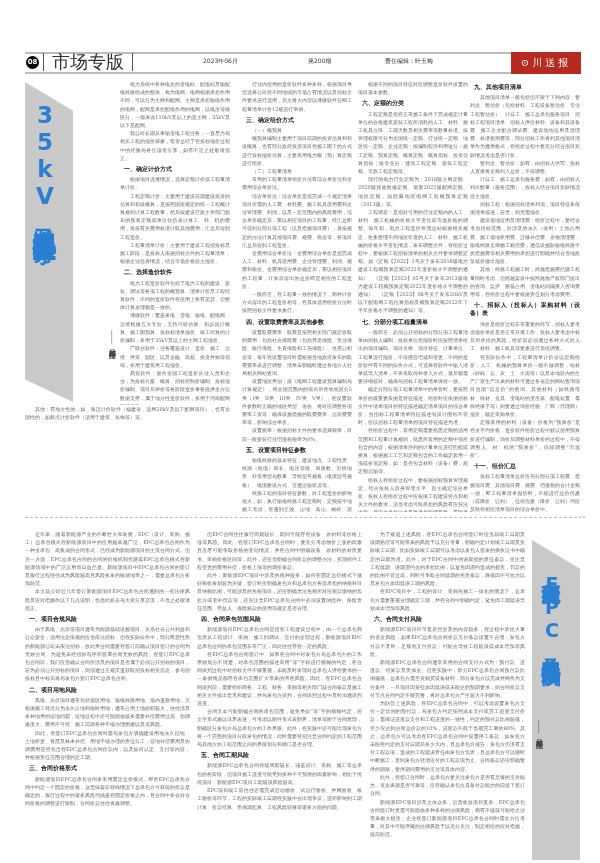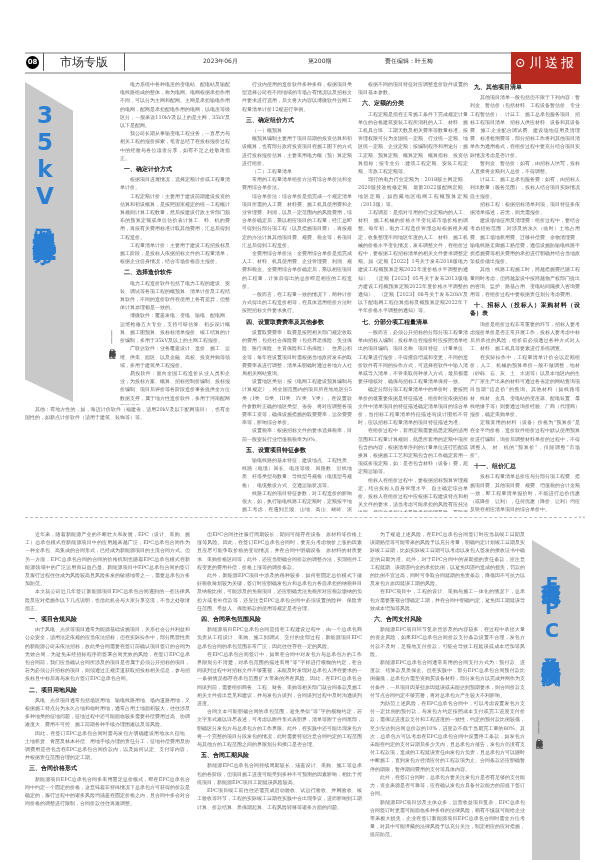--- a/index.html
+++ b/index.html
@@ -4,25 +4,25 @@
 <style>
   html, body { margin:0; padding:0; background:#ffffff; }
   body { width:600px; height:863px; position:relative; overflow:hidden;
          font-family:"DejaVu Serif", serif; color:#333; }
   .header { position:absolute; left:25px; top:52px; width:556px; height:18px;
             border-top:2px solid #bdbdbd; border-bottom:2px solid #bdbdbd; }
   .badge { position:absolute; left:1px; top:2px; width:13px; height:13px; border-radius:50%;
            background:#000000; color:#fff; font-family:"DejaVu Sans",sans-serif; font-size:7px;
            font-weight:bold; text-align:center; line-height:13px; }
   .section-title { position:absolute; left:18px; top:-1px; font-family:"DejaVu Sans",sans-serif;
-                   font-size:12px; color:#333; border-left:1px solid #555; border-right:1px solid #555;
-                   padding:0 16px; line-height:18px; }
+                   font-size:18px; color:#333; border-left:1px solid #555; border-right:1px solid #555;
+                   padding:0 8px; line-height:18px; }
   .hdr-text { position:absolute; top:3px; font-family:"DejaVu Sans",sans-serif; font-size:6px; color:#333; }
-  .masthead { position:absolute; right:0; top:-2px; width:70px; height:32px; background:#b62a20;
-              color:#fff; font-size:13px; text-align:center; line-height:22px; letter-spacing:3px; }
+  .masthead { position:absolute; right:0; top:-2px; width:70px; height:22px; background:#b62a20;
+              color:#fff; font-size:10px; text-align:center; line-height:22px; letter-spacing:3px; }
   .sidebar { position:absolute; background:#c9c9c9; }
   .sidebar .vtitle { position:absolute; font-family:"DejaVu Sans",sans-serif; font-weight:bold;
                      color:#2a7fd3; writing-mode:vertical-rl; text-orientation:upright; letter-spacing:1px; }
   .sidebar .vauthor { position:absolute; writing-mode:vertical-rl; font-size:7px; color:#444; }
   .col { position:absolute; font-size:5px; line-height:8.2px; color:#666; text-align:justify; overflow:hidden; }
   .col p { margin:0; text-indent:10px; }
   .col h4 { margin:3px 0 2px; font-size:6px; color:#222; font-family:"DejaVu Sans",sans-serif; text-indent:4px; }
   .divider { position:absolute; left:25px; top:517px; width:552px; border-top:1px dashed #bbb; }
   .div-arrow { position:absolute; left:578px; top:513px; font-size:6px; color:#777; }
 </style>

